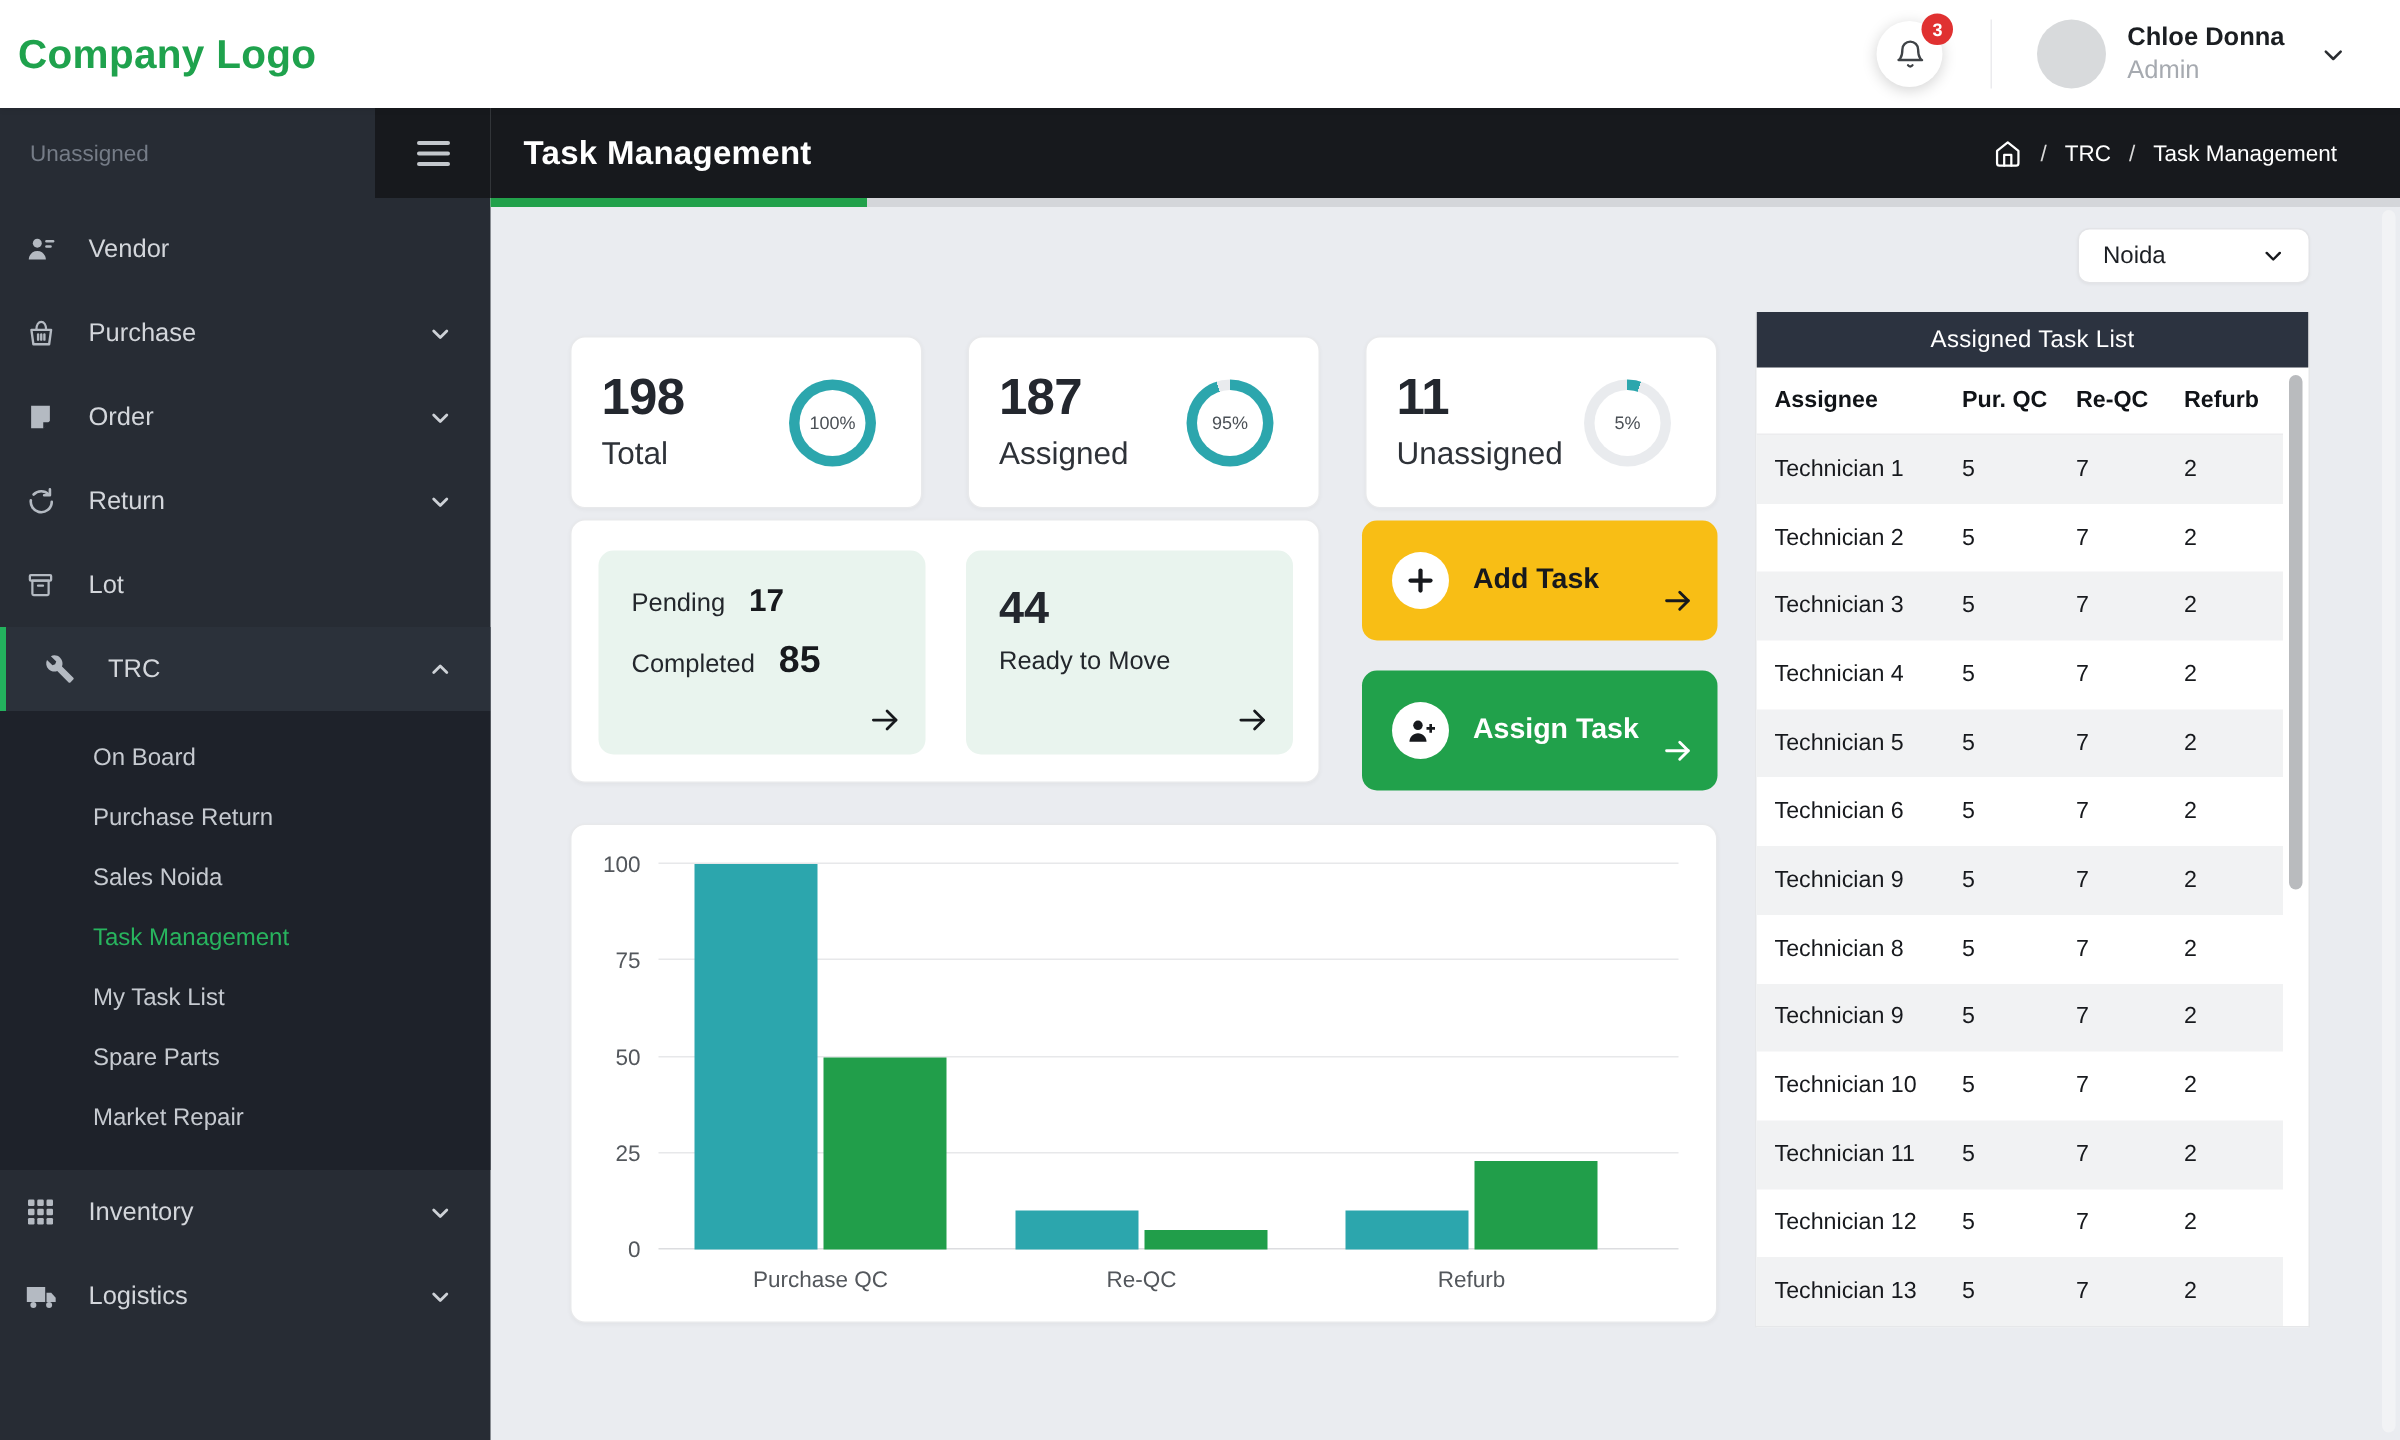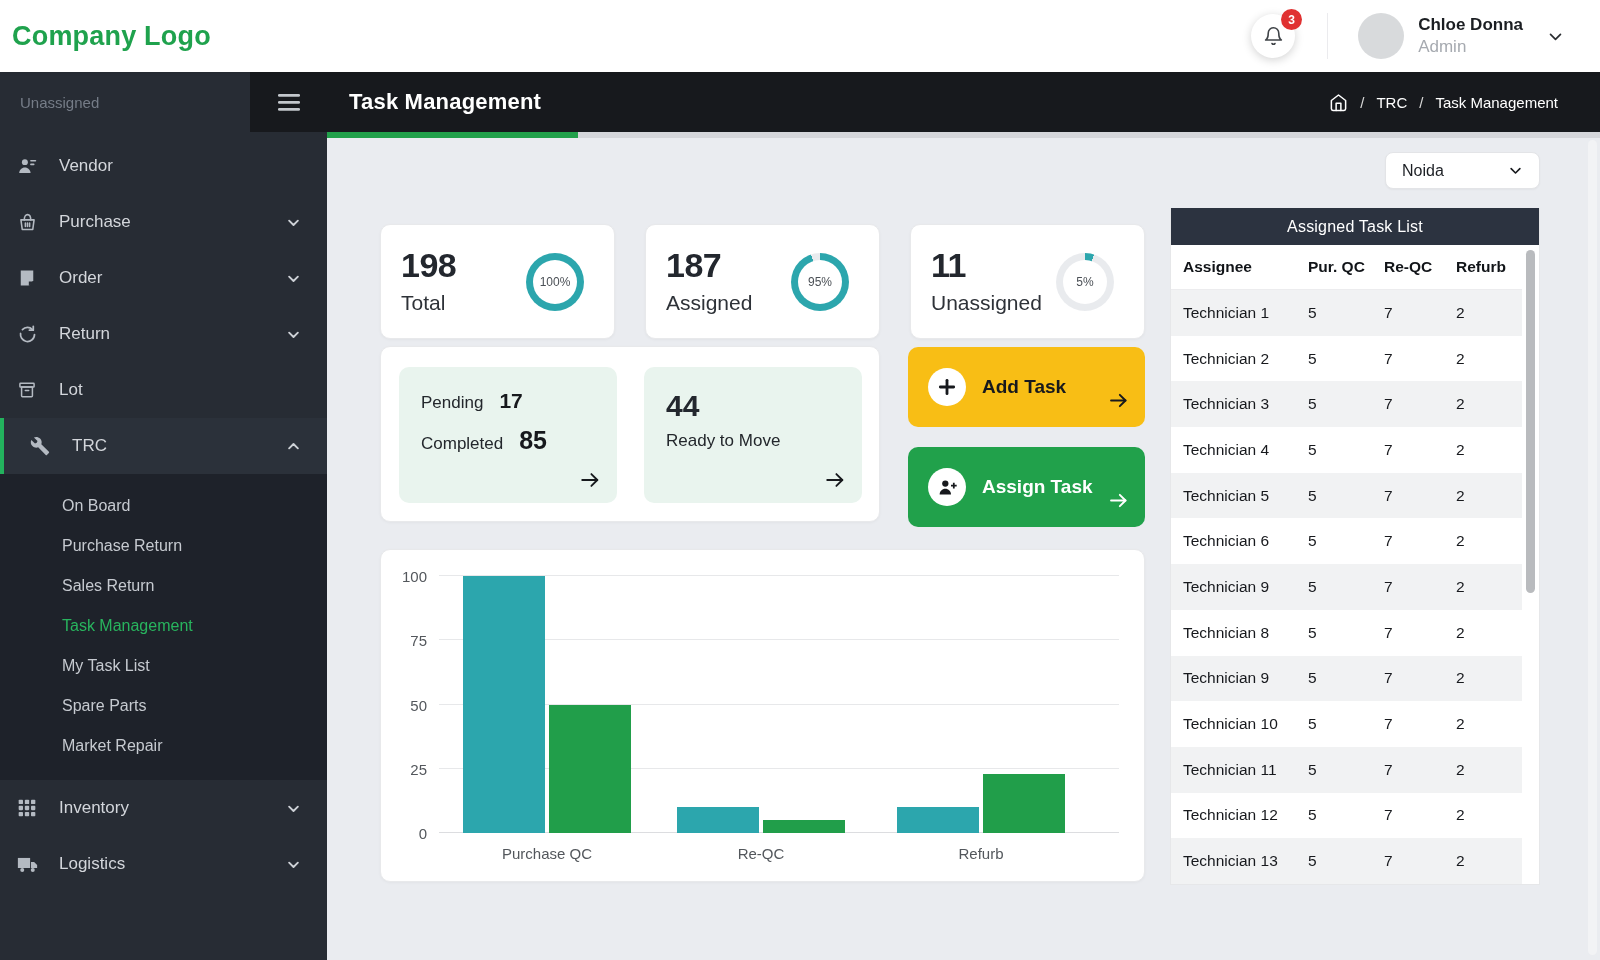--- a/index.html
+++ b/index.html
@@ -249,21 +249,21 @@
           <span class="nav-label">TRC</span>
           <span class="nav-chev">
             <svg viewBox="0 0 24 24" width="15" height="15" fill="none" stroke="currentColor" stroke-width="3" stroke-linecap="round" stroke-linejoin="round">
               <polyline points="5 15 12 8 19 15"></polyline>
             </svg>
           </span>
         </div>
         <div class="submenu">
           <div class="submenu-item">On Board</div>
           <div class="submenu-item">Purchase Return</div>
-          <div class="submenu-item">Sales Return</div>
+          <div class="submenu-item">Sales Noida</div>
           <div class="submenu-item active">Task Management</div>
           <div class="submenu-item">My Task List</div>
           <div class="submenu-item">Spare Parts</div>
           <div class="submenu-item">Market Repair</div>
         </div>
         <div class="nav-item">
           <span class="nav-icon">
             <svg viewBox="0 0 24 24" width="20" height="20" fill="currentColor">
               <rect x="2" y="2" width="5.2" height="5.2" rx="1"></rect>
               <rect x="9.4" y="2" width="5.2" height="5.2" rx="1"></rect>

